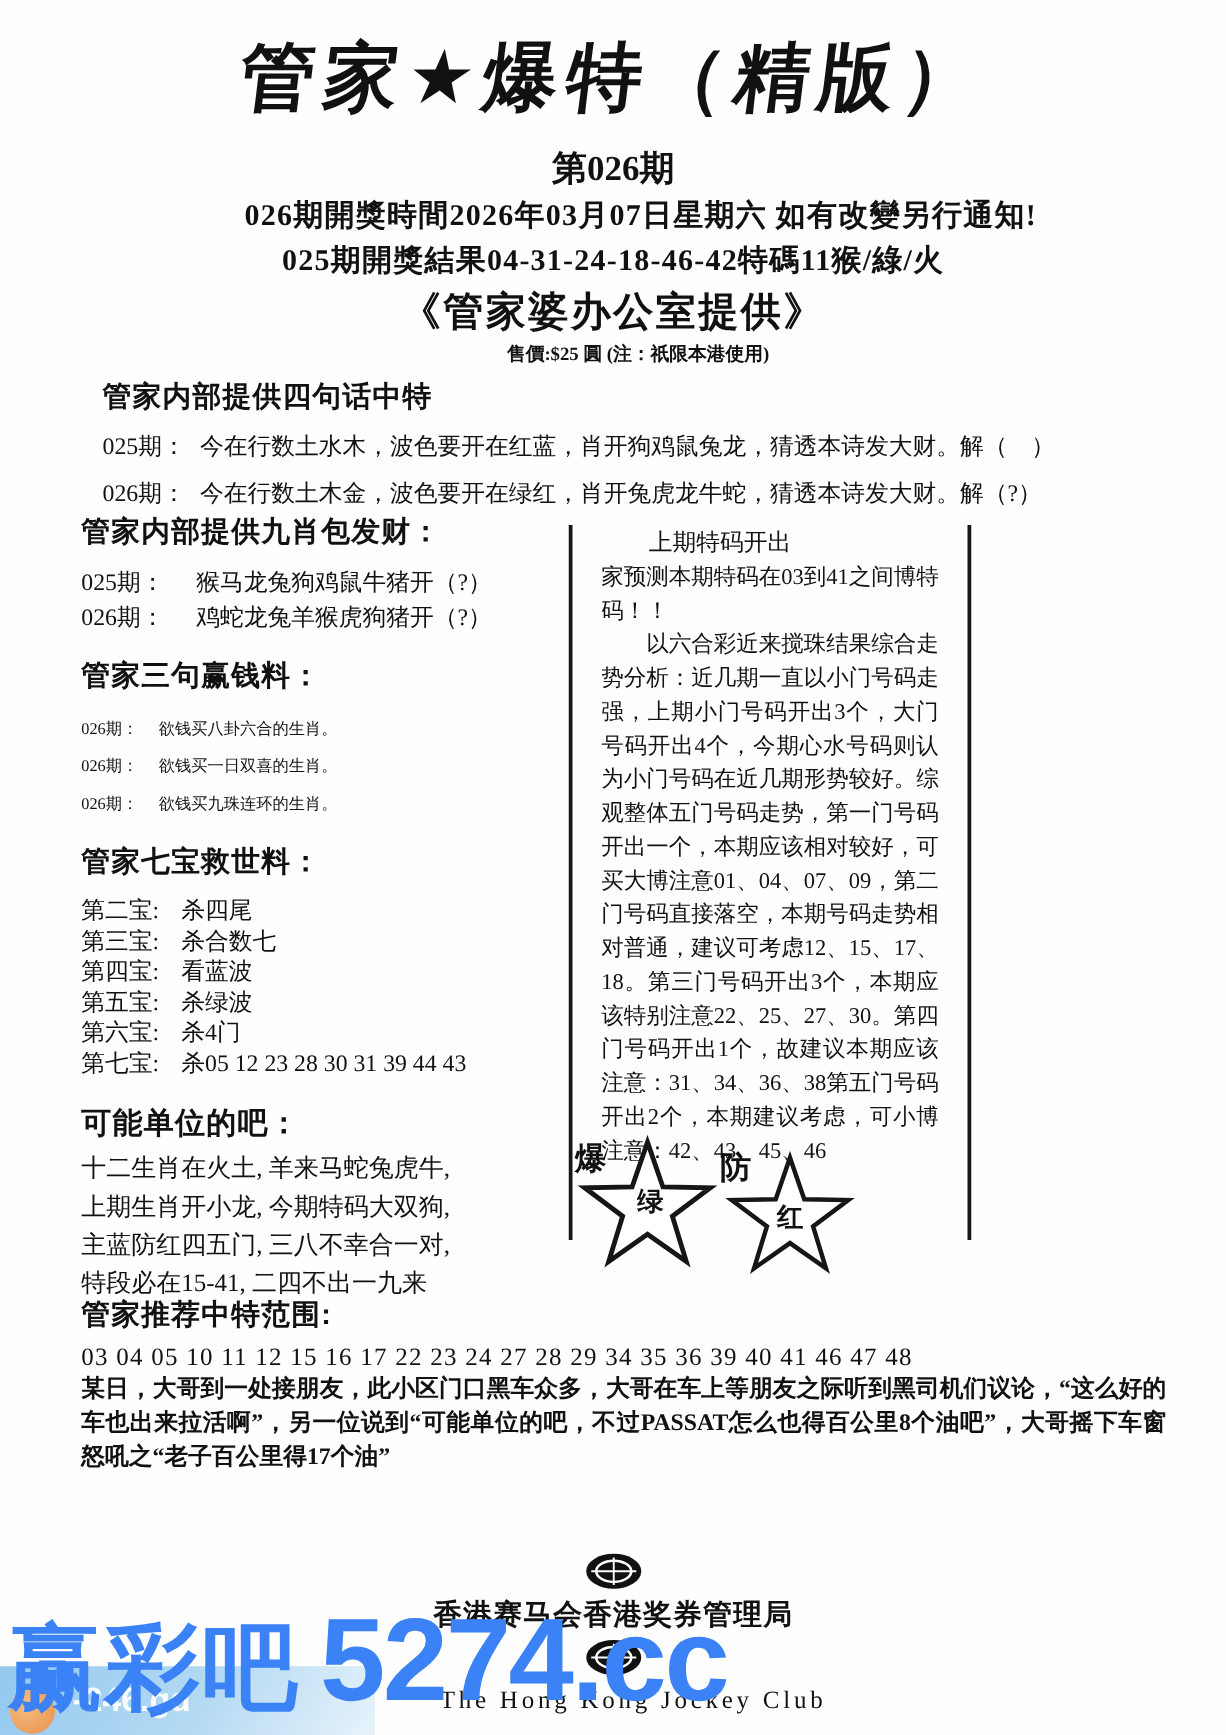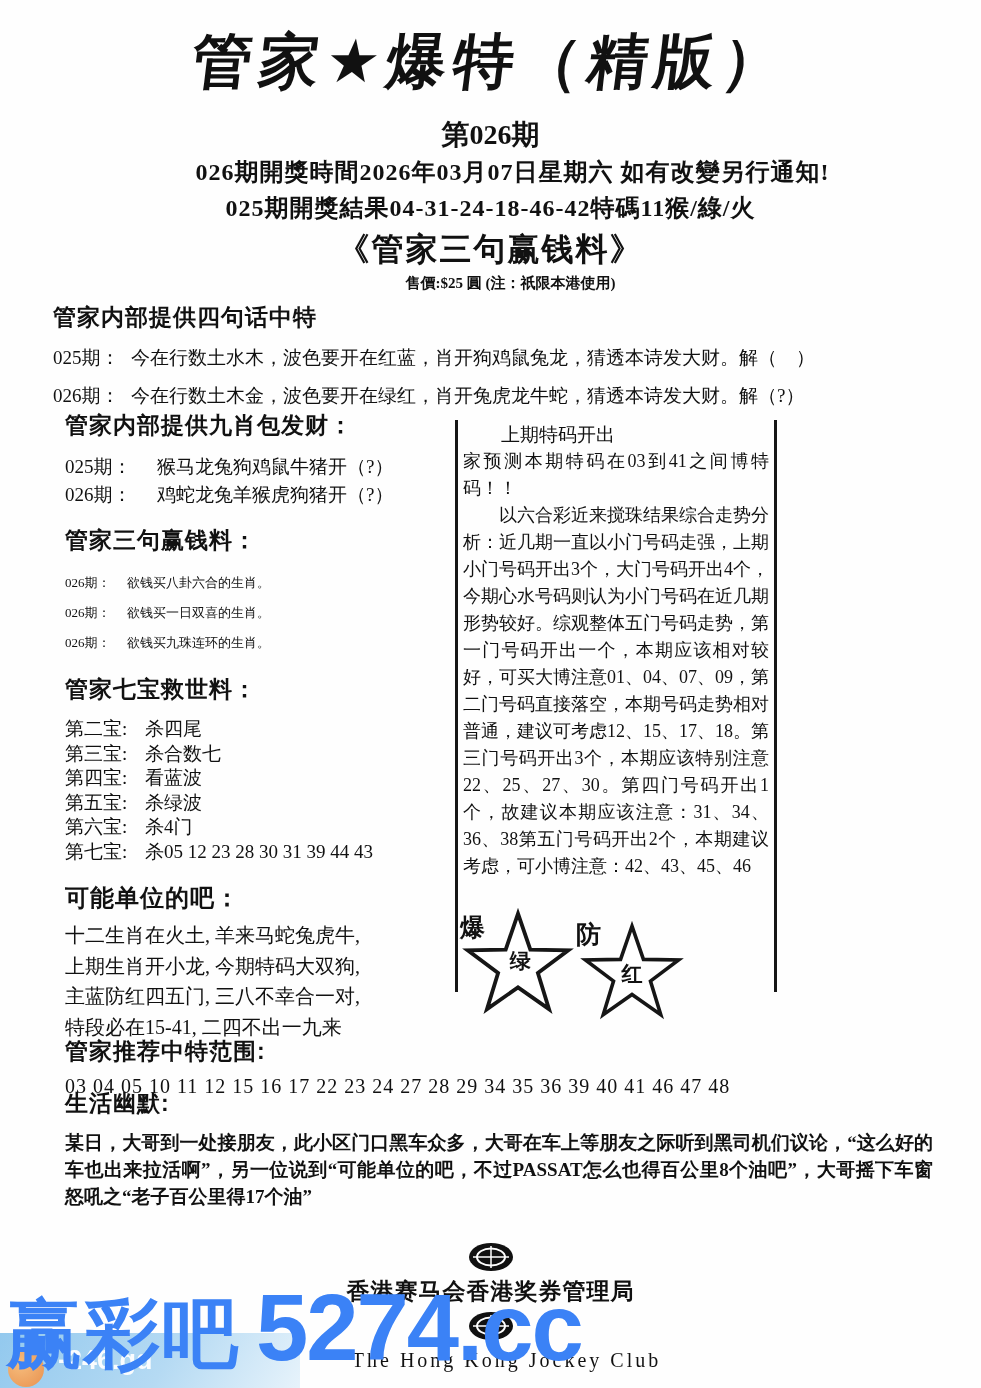--- a/index.html
+++ b/index.html
@@ -13,21 +13,21 @@
               font-weight:900;font-size:60px;letter-spacing:7px;transform:skewX(-7deg);}
   .issue-no{top:116px;font-weight:bold;font-size:28px;}
   .notice1{top:156px;font-weight:bold;font-size:24px;letter-spacing:1px;padding-left:44px;}
   .notice2{top:192px;font-weight:bold;font-size:24px;letter-spacing:1px;}
   .provider{top:228px;font-size:32px;font-weight:bold;letter-spacing:2px;}
   .price-note{top:274px;font-weight:bold;font-size:15px;margin-left:40px;}
 
   
   .sec-title{font-family:"Liberation Sans","DejaVu Sans",sans-serif;
              font-weight:bold;font-size:23px;letter-spacing:1px;}
-  .sec-four{top:302px;left:53px;width:870px;}
+  .sec-four{top:302px;left:82px;width:870px;}
   .sec-four .row{margin-top:11px;font-size:19px;line-height:27px;}
   .row .lbl{display:inline-block;min-width:78px;}
 
   .left-col{top:410px;left:65px;width:388px;}
   .left-col .rows{margin:12px 0 0 0;}
   .nine .row{font-size:19px;line-height:28px;}
   .nine .row .txt{margin-left:14px;}
   .three{margin-top:16px;}
   .three .row{font-size:13px;line-height:30px;}
   .three .row .lbl{min-width:62px;}
@@ -35,21 +35,21 @@
   .seven .row{font-size:19px;line-height:24.5px;}
   .seven .row .lbl{min-width:80px;}
   .poem{margin-top:18px;}
   .poem .sec-title{font-size:24px;}
   .poem .line{font-size:20px;line-height:30.5px;}
   .poem .lines{margin-top:6px;}
 
   
   .analysis-box{top:420px;left:455px;width:322px;height:572px;box-sizing:border-box;
                 border-left:3px solid #161616;border-right:3px solid #161616;
-                padding:0 5px;font-size:18px;line-height:27px;}
+                padding:0 23px;font-size:18px;line-height:27px;}
   .analysis-box .heading{margin:1px 0 0 38px;font-size:19px;}
   .analysis-box p{margin:0;text-align:justify;}
   .analysis-box .p2{text-indent:2em;}
   .stars-row{position:absolute;left:2px;top:486px;display:flex;}
   .star-block{position:relative;width:116px;height:110px;}
   .star-block-2{width:108px;height:102px;margin-left:2px;margin-top:13px;}
   .star-svg{display:block;width:100%;height:100%;}
   .star-label{position:absolute;top:8px;left:0;font-weight:bold;font-size:25px;z-index:2;}
   .star-block-2 .star-label{top:2px;left:-2px;}
   .star-word{position:absolute;left:52%;top:52%;transform:translate(-50%,-55%);
@@ -83,21 +83,21 @@
 </style>
 </head>
 <body>
 
 <div class="page">
 
   <div class="abs ctr main-title">管家★爆特（精版）</div>
   <div class="abs ctr issue-no">第026期</div>
   <div class="abs ctr notice1">026期開獎時間2026年03月07日星期六 如有改變另行通知!</div>
   <div class="abs ctr notice2">025期開獎結果04-31-24-18-46-42特碼11猴/綠/火</div>
-  <div class="abs ctr provider">《管家三句赢钱料》</div>
+  <div class="abs ctr provider">《管家婆办公室提供》</div>
   <div class="abs ctr price-note">售價:$25 圓 (注：祇限本港使用)</div>
 
   <div class="abs sec-four">
     <div class="sec-title">管家内部提供四句话中特</div>
     <div class="row">
       <span class="lbl">025期：</span><span>今在行数土水木，波色要开在红蓝，肖开狗鸡鼠兔龙，猜透本诗发大财。解（　）</span>
     </div>
     <div class="row">
       <span class="lbl">026期：</span><span>今在行数土木金，波色要开在绿红，肖开兔虎龙牛蛇，猜透本诗发大财。解（?）</span>
     </div>
@@ -189,21 +189,20 @@
       </div>
     </div>
   </div>
 
   <div class="abs recommend">
     <div class="sec-title">管家推荐中特范围:</div>
     <div class="numbers">03 04 05 10 11 12 15 16 17 22 23 24 27 28 29 34 35 36 39 40 41 46 47 48</div>
   </div>
 
   <div class="abs humor">
-    <div class="sec-title">生活幽默:</div>
     <div class="text">某日，大哥到一处接朋友，此小区门口黑车众多，大哥在车上等朋友之际听到黑司机们议论，“这么好的车也出来拉活啊”，另一位说到“可能单位的吧，不过PASSAT怎么也得百公里8个油吧”，大哥摇下车窗怒吼之“老子百公里得17个油”</div>
   </div>
 
   <div class="abs ctr footer">
     <div class="org-row">
       <svg width="46" height="30">
         <ellipse cx="23" cy="15" rx="22" ry="14" fill="#111"></ellipse>
         <ellipse cx="23" cy="15" rx="14" ry="8.5" fill="none" stroke="#fff" stroke-width="2"></ellipse>
         <line x1="5" y1="15" x2="41" y2="15" stroke="#fff" stroke-width="1.5"></line>
         <line x1="23" y1="4" x2="23" y2="26" stroke="#fff" stroke-width="1.5"></line>

